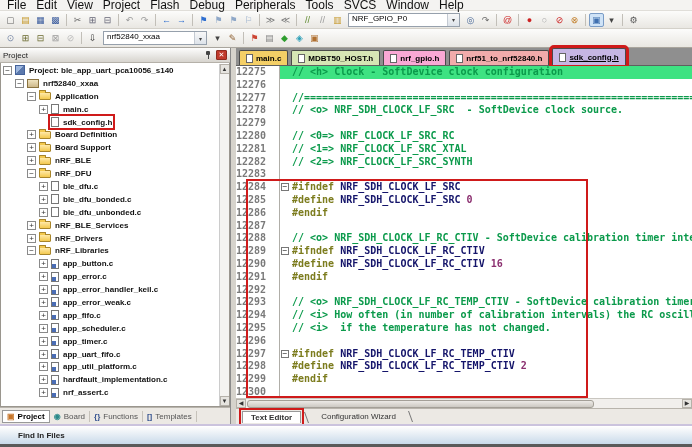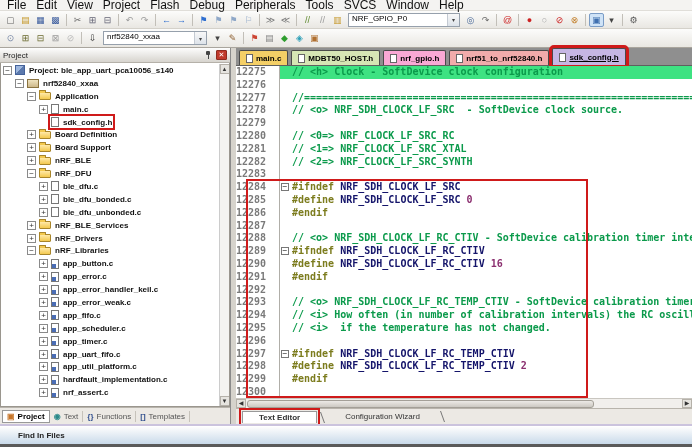--- a/index.html
+++ b/index.html
@@ -76,21 +76,21 @@
              font-size:8px; line-height:6px; text-align:center; color:#333; font-weight:normal; }
   .txt { flex:1; padding-left:2px; overflow:hidden; color:#222; }
   .code-row.hl .fold, .code-row.hl .txt { background:var(--hl); }
   .tok-c { color:var(--green); } .tok-d { color:var(--olive); } .tok-i { color:var(--navy); } .tok-n { color:var(--maroon); }
   #code-annotation { position:absolute; left:10px; top:113px; width:342px; height:219px; border:2px solid var(--red); pointer-events:none; }
   #hscroll { height:10px; background:#f1efec; border-top:1px solid #c9c6c0; display:flex; align-items:center; }
   .hbtn { width:10px; height:9px; background:#e6e4df; border:1px solid #b5b1a9; font-size:6px; line-height:7px; text-align:center; color:#333; flex:none; }
   #hthumb { width:76%; height:8px; margin-left:1px; background:linear-gradient(#eceae6,#ccc9c2); border:1px solid #a39f97; border-radius:3px; }
   #hspacer { flex:1; }
   #btabs { height:16px; display:flex; align-items:center; background:#ece9e4; border-top:1px solid #b8b4ac; padding-left:6px; font-size:8px; }
-  .btab { position:relative; padding:1px 16px; margin-right:12px; color:#333; }
+  .btab { position:relative; padding:1px 8px; margin-right:12px; color:#333; }
   .btab::after { content:""; position:absolute; right:-7px; top:0; height:100%; width:1px; background:#777; transform:skewX(20deg); }
   .btab.active { font-weight:bold; background:#fff; border:1px solid #999; border-bottom:none; }
   .btab.boxed { outline:2px solid var(--red); }
 
   
   #statusbar { position:absolute; left:0; right:0; bottom:0; height:23px; }
   #status-line1 { height:2px; background:#cbc3dd; }
   #status-line2 { height:1px; background:#fff; }
   #status-body { height:17px; background:linear-gradient(#fdfdfd,#c9daea); display:flex; align-items:center; padding-left:18px;
                  font-size:8px; font-weight:bold; color:#222; }
@@ -386,21 +386,21 @@
       <span class="sb-arrow">▼</span>
     </div>
   </div>
   <div id="panel-tabs">
       <div class="ptab active">
         <span class="ptab-icon" style="color: rgb(199, 118, 42);">▣</span>
         <span>Project</span>
       </div>
       <div class="ptab">
         <span class="ptab-icon" style="color: rgb(42, 138, 138);">◉</span>
-        <span>Text</span>
+        <span>Board</span>
       </div>
       <div class="ptab">
         <span class="ptab-icon" style="color: rgb(51, 81, 143);">{}</span>
         <span>Functions</span>
       </div>
       <div class="ptab">
         <span class="ptab-icon" style="color: rgb(51, 81, 143);">[]</span>
         <span>Templates</span>
       </div>
     </div>

